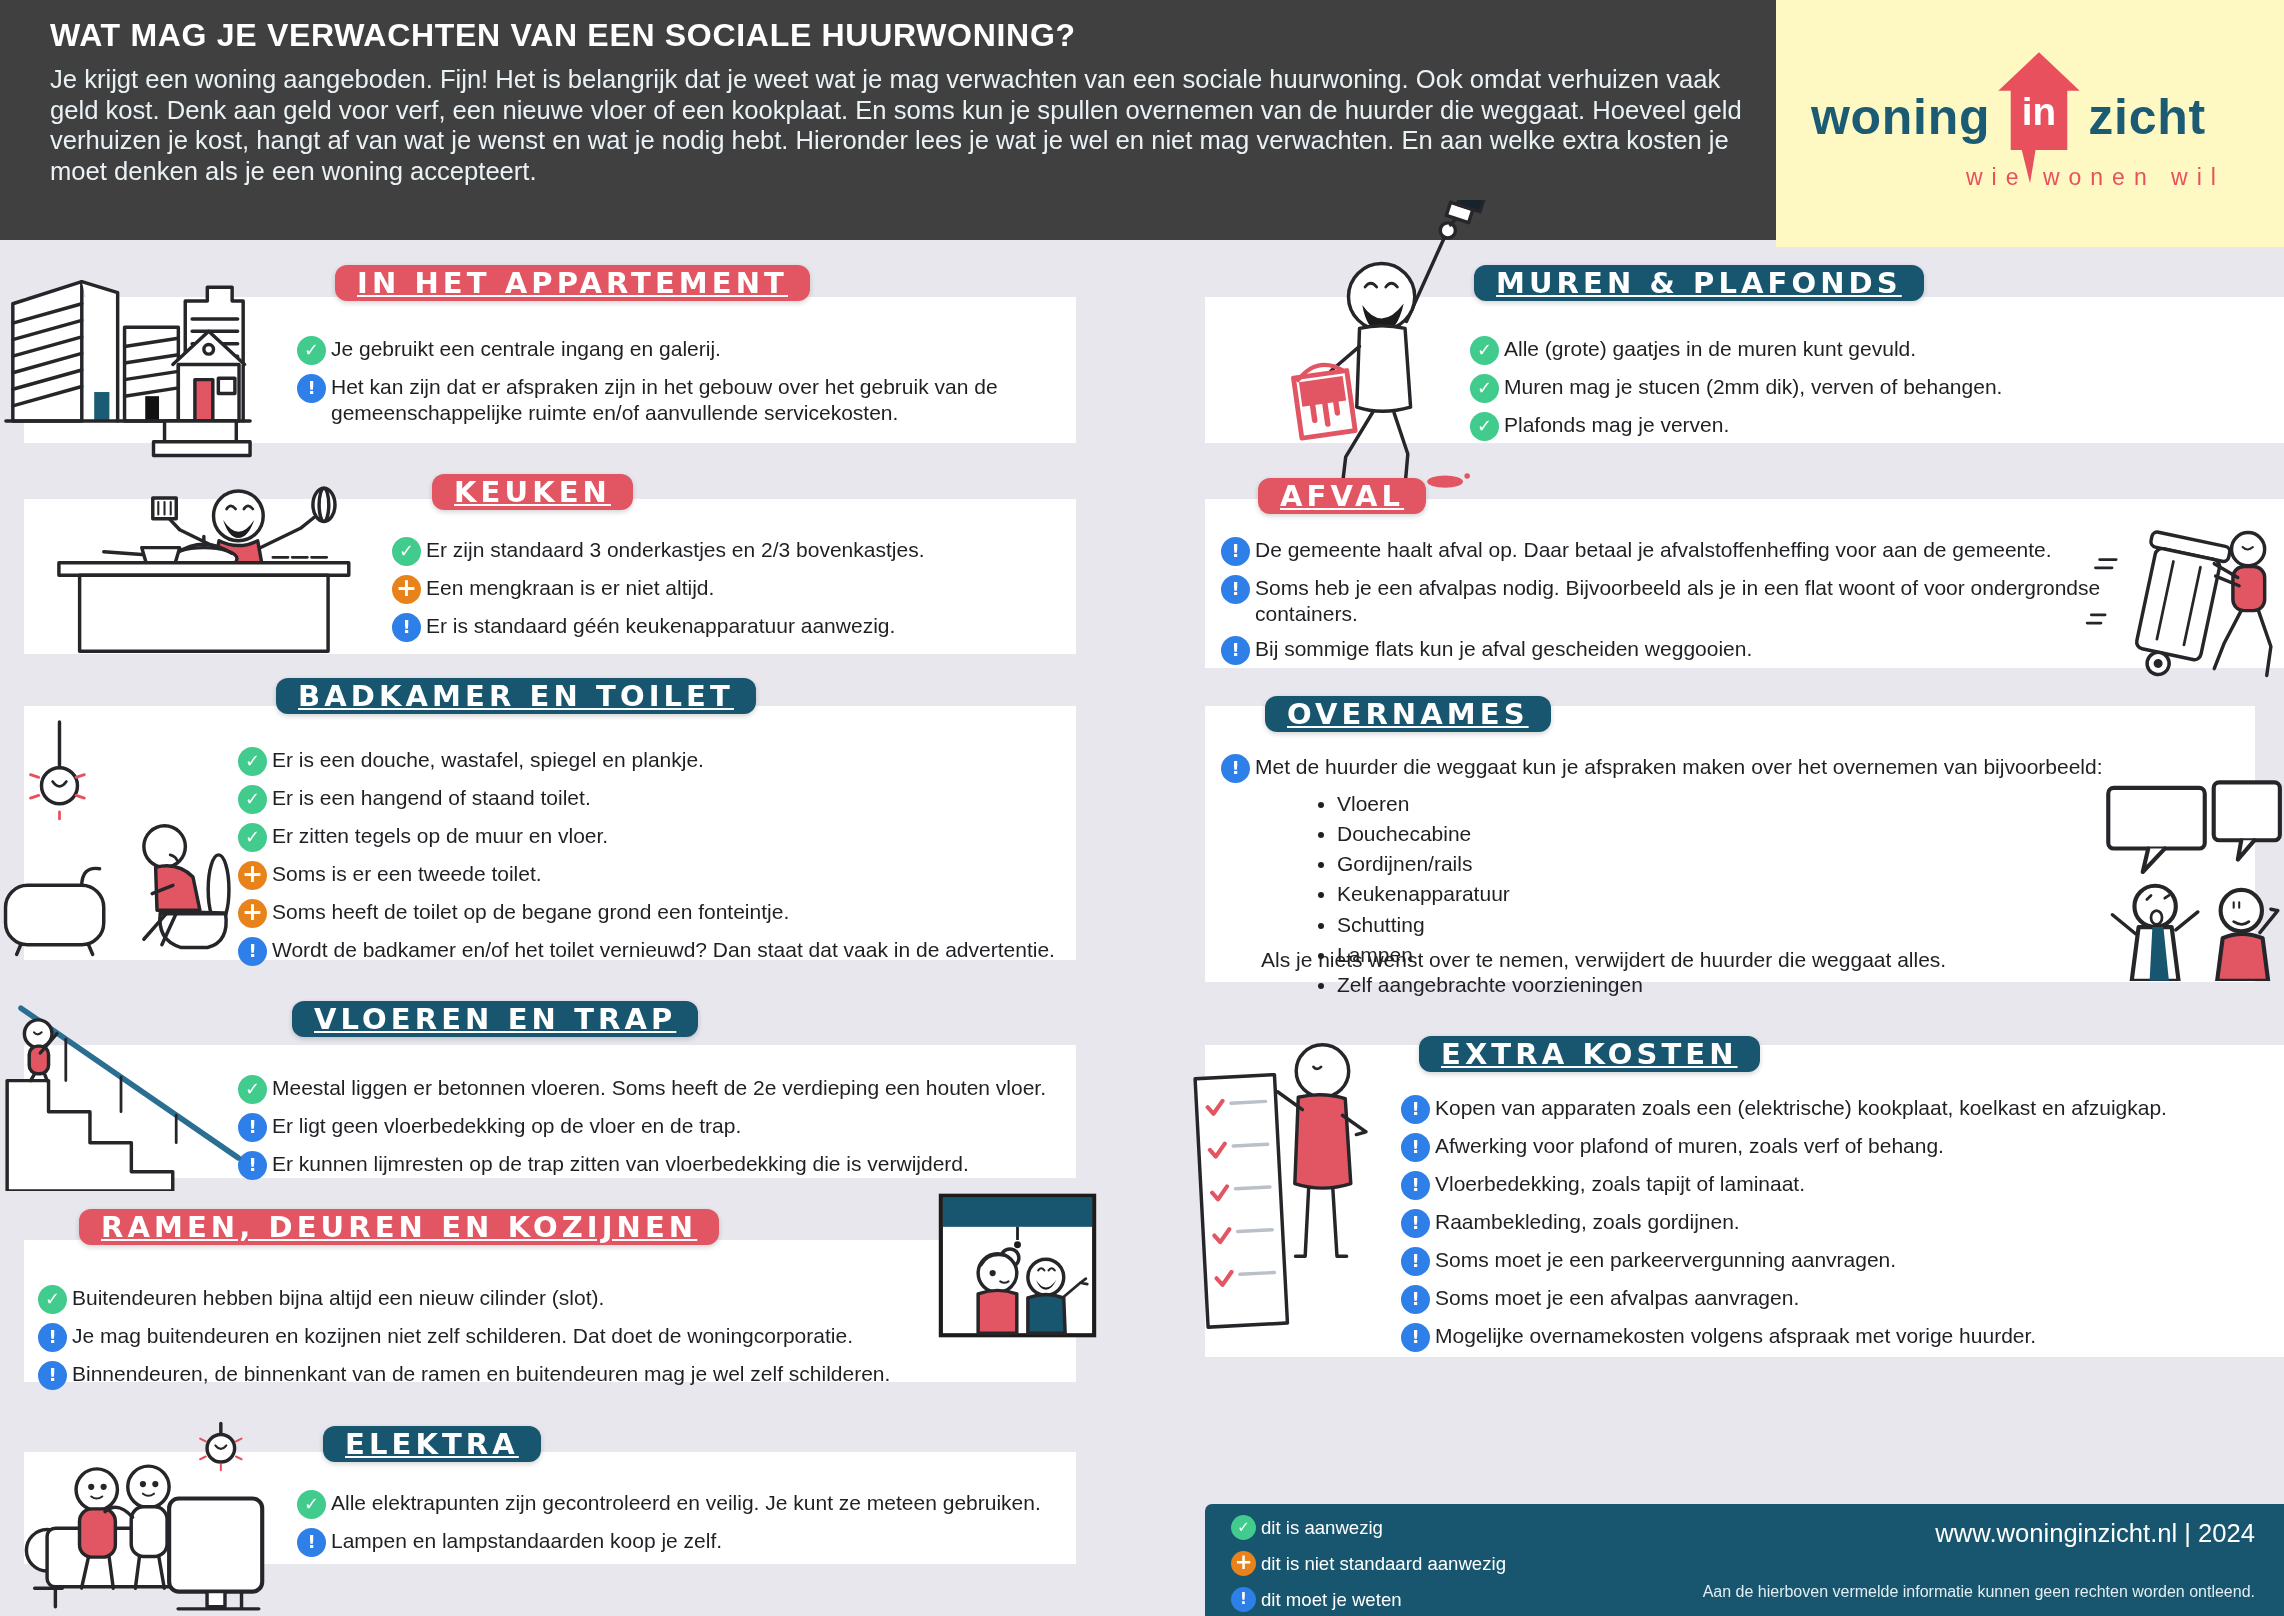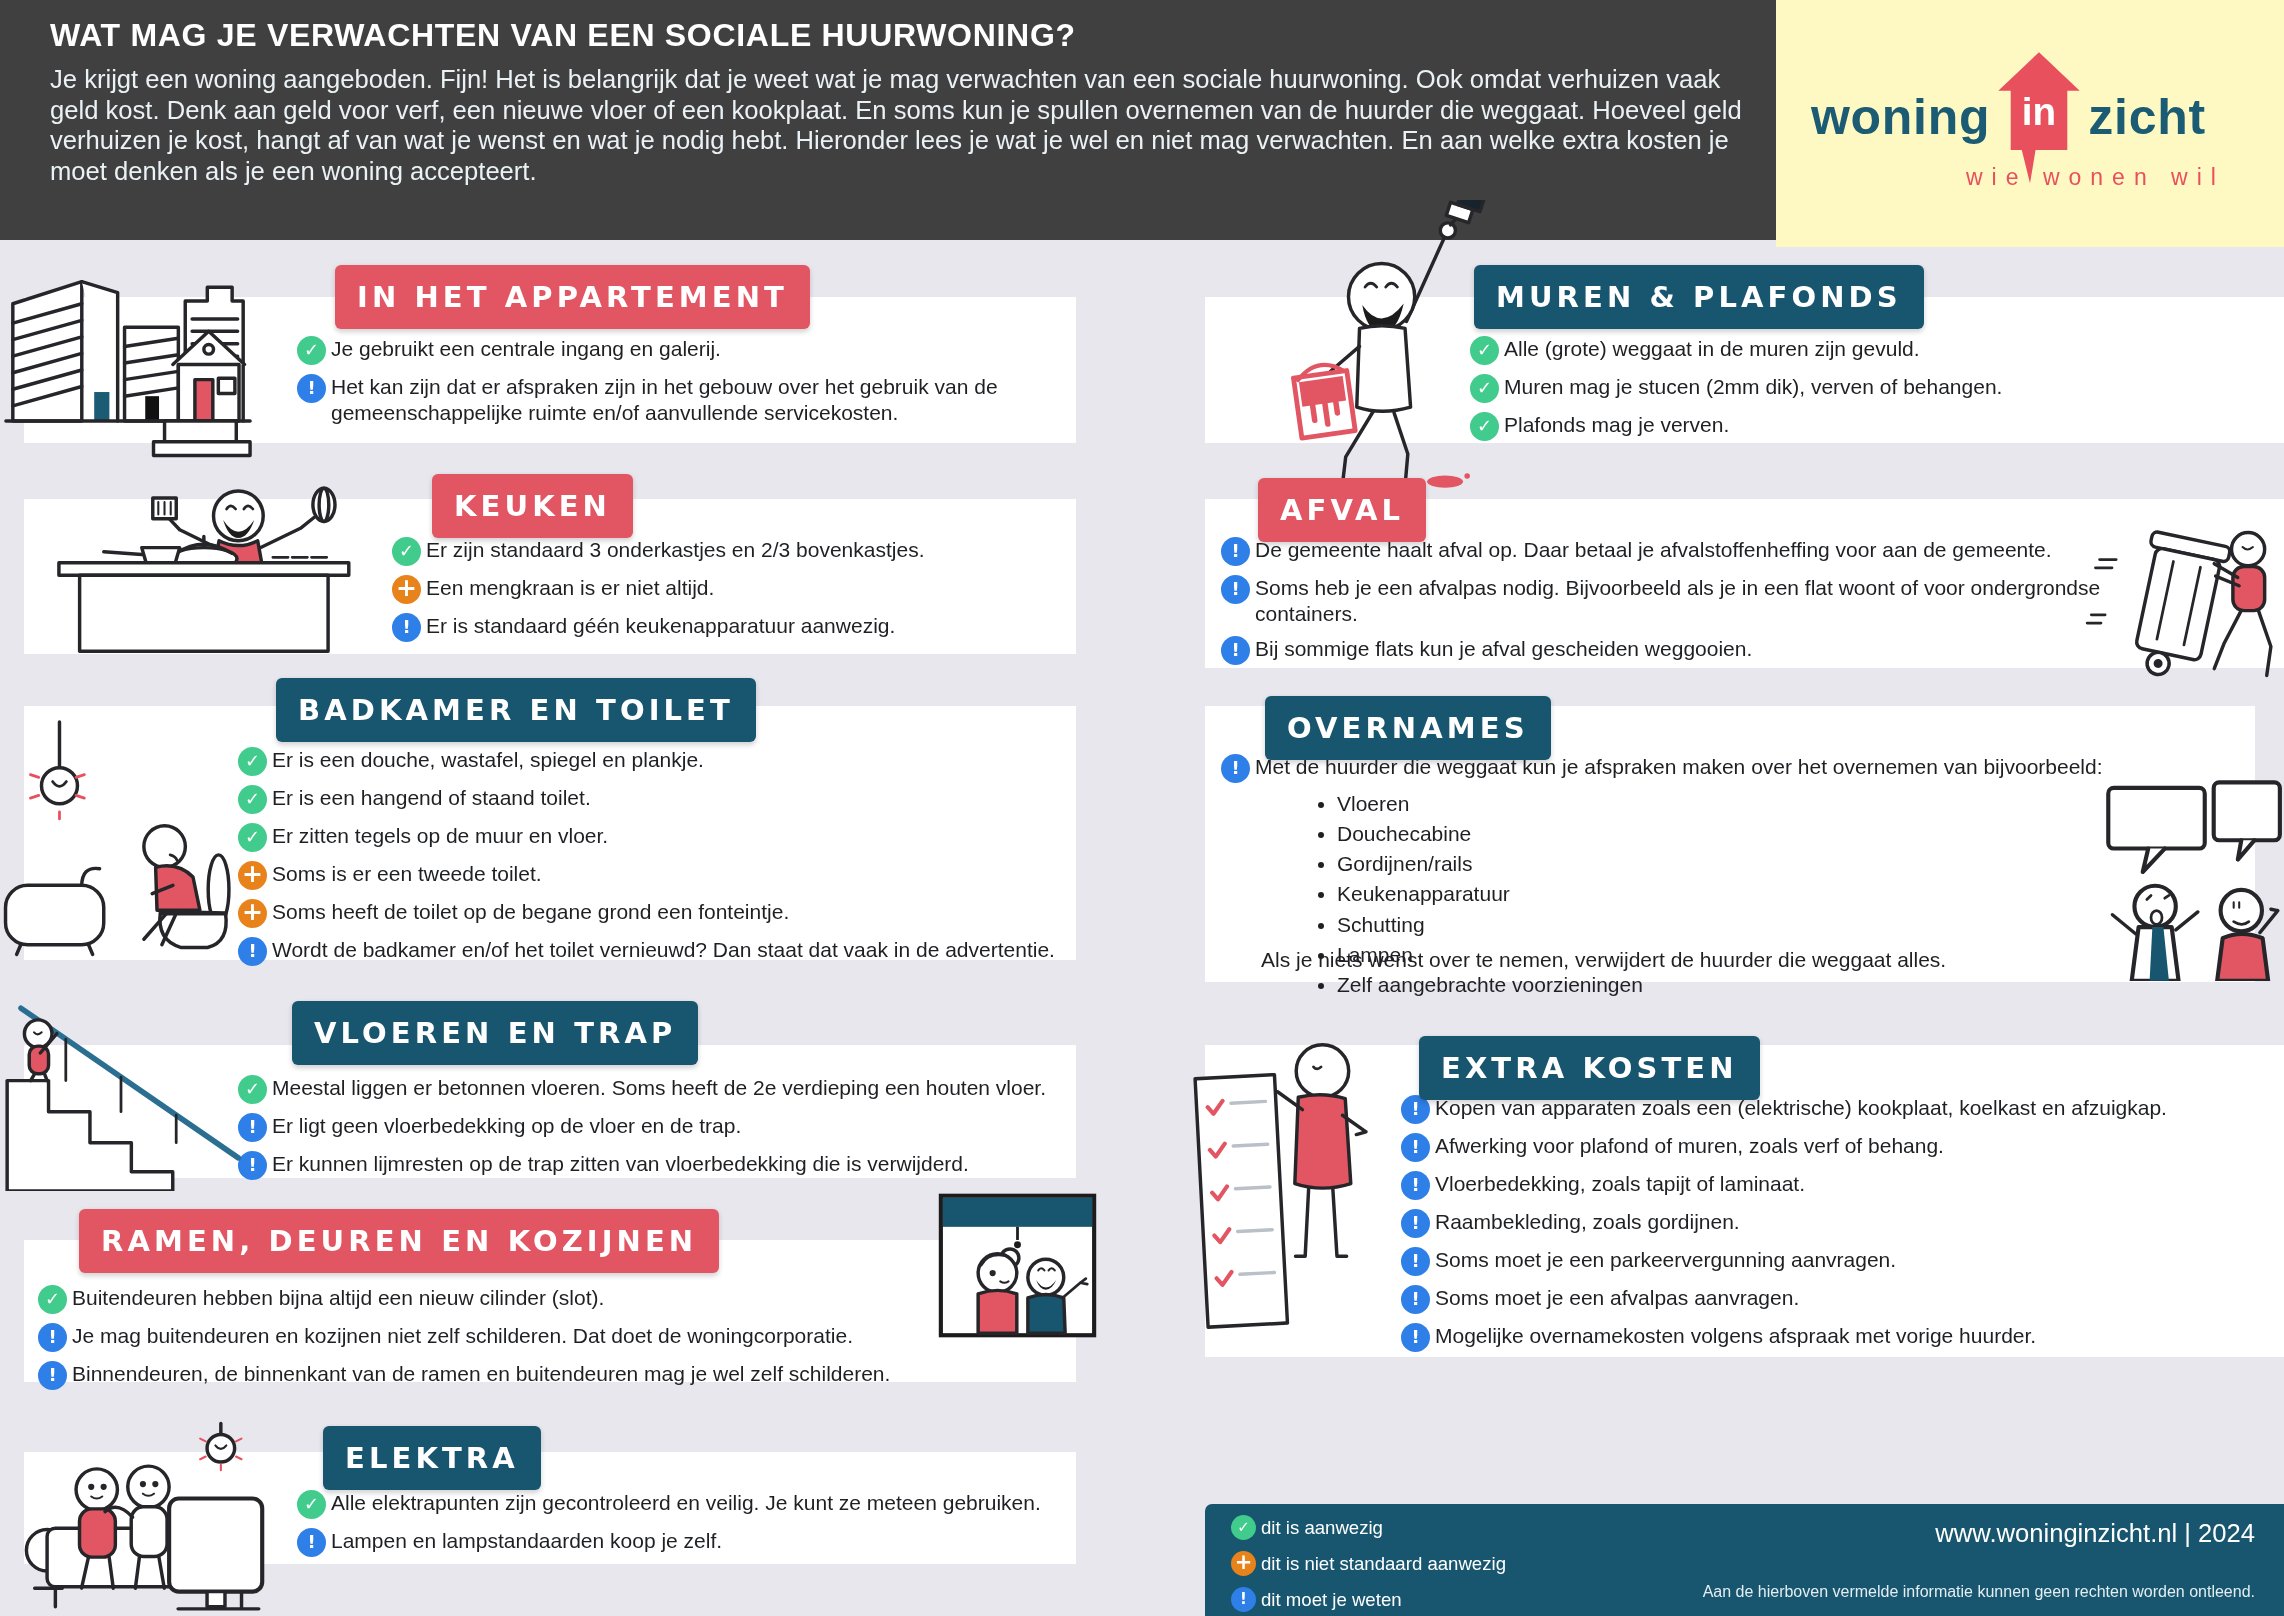--- a/index.html
+++ b/index.html
@@ -17,22 +17,22 @@
   .header-intro{position:absolute;left:50px;top:64px;width:1713px;color:#EAF2F6;font-size:25.6px;line-height:1.2;font-weight:400;}
   .logo-panel{position:absolute;left:1776px;top:0;width:508px;height:247px;background:#fef9c3;z-index:2;}
   .logo-row{position:absolute;left:35px;top:48px;display:flex;align-items:center;}
   .logo-word{color:#1B5B74;font-size:50px;font-weight:800;letter-spacing:0.7px;}
   .logo-house{margin:0 4.1px;}
   .logo-tagline{position:absolute;left:190px;top:164px;color:#E8505E;font-size:23px;letter-spacing:9px;font-weight:500;white-space:nowrap;}
 
   
   .card{position:absolute;background:#ffffff;z-index:1;}
   .badge{position:absolute;color:#fff;font-weight:800;font-size:29px;letter-spacing:4.1px;
-         padding:15px 22px;border-radius:6px;white-space:nowrap;z-index:5;
-         font-family:"DejaVu Sans",sans-serif;box-shadow:0 2.1px 5.5px rgba(30,30,40,.20);}
+         padding:1px 22px;border-radius:12px;white-space:nowrap;z-index:5;
+         font-family:"DejaVu Sans",sans-serif;box-shadow:0 2.1px 5.5px rgba(30,30,40,.20);text-decoration:underline;}
   .badge.red{background:#E25663;}
   .badge.teal{background:#17566E;}
 
   .items{position:absolute;display:flex;flex-direction:column;gap:9px;z-index:3;}
   .item{display:flex;gap:5px;align-items:flex-start;font-size:21px;line-height:1.24;color:#1F2023;}
   .ic{flex:none;width:29px;height:29px;border-radius:50%;color:#fff;display:flex;align-items:center;justify-content:center;
       font-weight:bold;font-size:18px;font-family:"DejaVu Sans",sans-serif;}
   .ic.check{background:#41CB8C;}
   .ic.plus{background:#E8831C;}
   .ic.info{background:#2E7FE8;}
@@ -184,21 +184,21 @@
         <span class="ic info"></span>
         <span>Lampen en lampstandaarden koop je zelf.</span>
       </div>
   </div>
 
   <div class="card" style="left:1205px;top:297px;width:1079px;height:146px;"></div>
   <div class="badge teal" style="left:1474px;top:265px;">MUREN &amp; PLAFONDS</div>
   <div class="items" style="left:1470px;top:336px;width:794px;">
     <div class="item">
         <span class="ic check"></span>
-        <span>Alle (grote) weggaat in de muren zijn gevuld.</span>
+        <span>Alle (grote) gaatjes in de muren kunt gevuld.</span>
       </div>
     <div class="item">
         <span class="ic check"></span>
         <span>Muren mag je stucen (2mm dik), verven of behangen.</span>
       </div>
     <div class="item">
         <span class="ic check"></span>
         <span>Plafonds mag je verven.</span>
       </div>
   </div>

